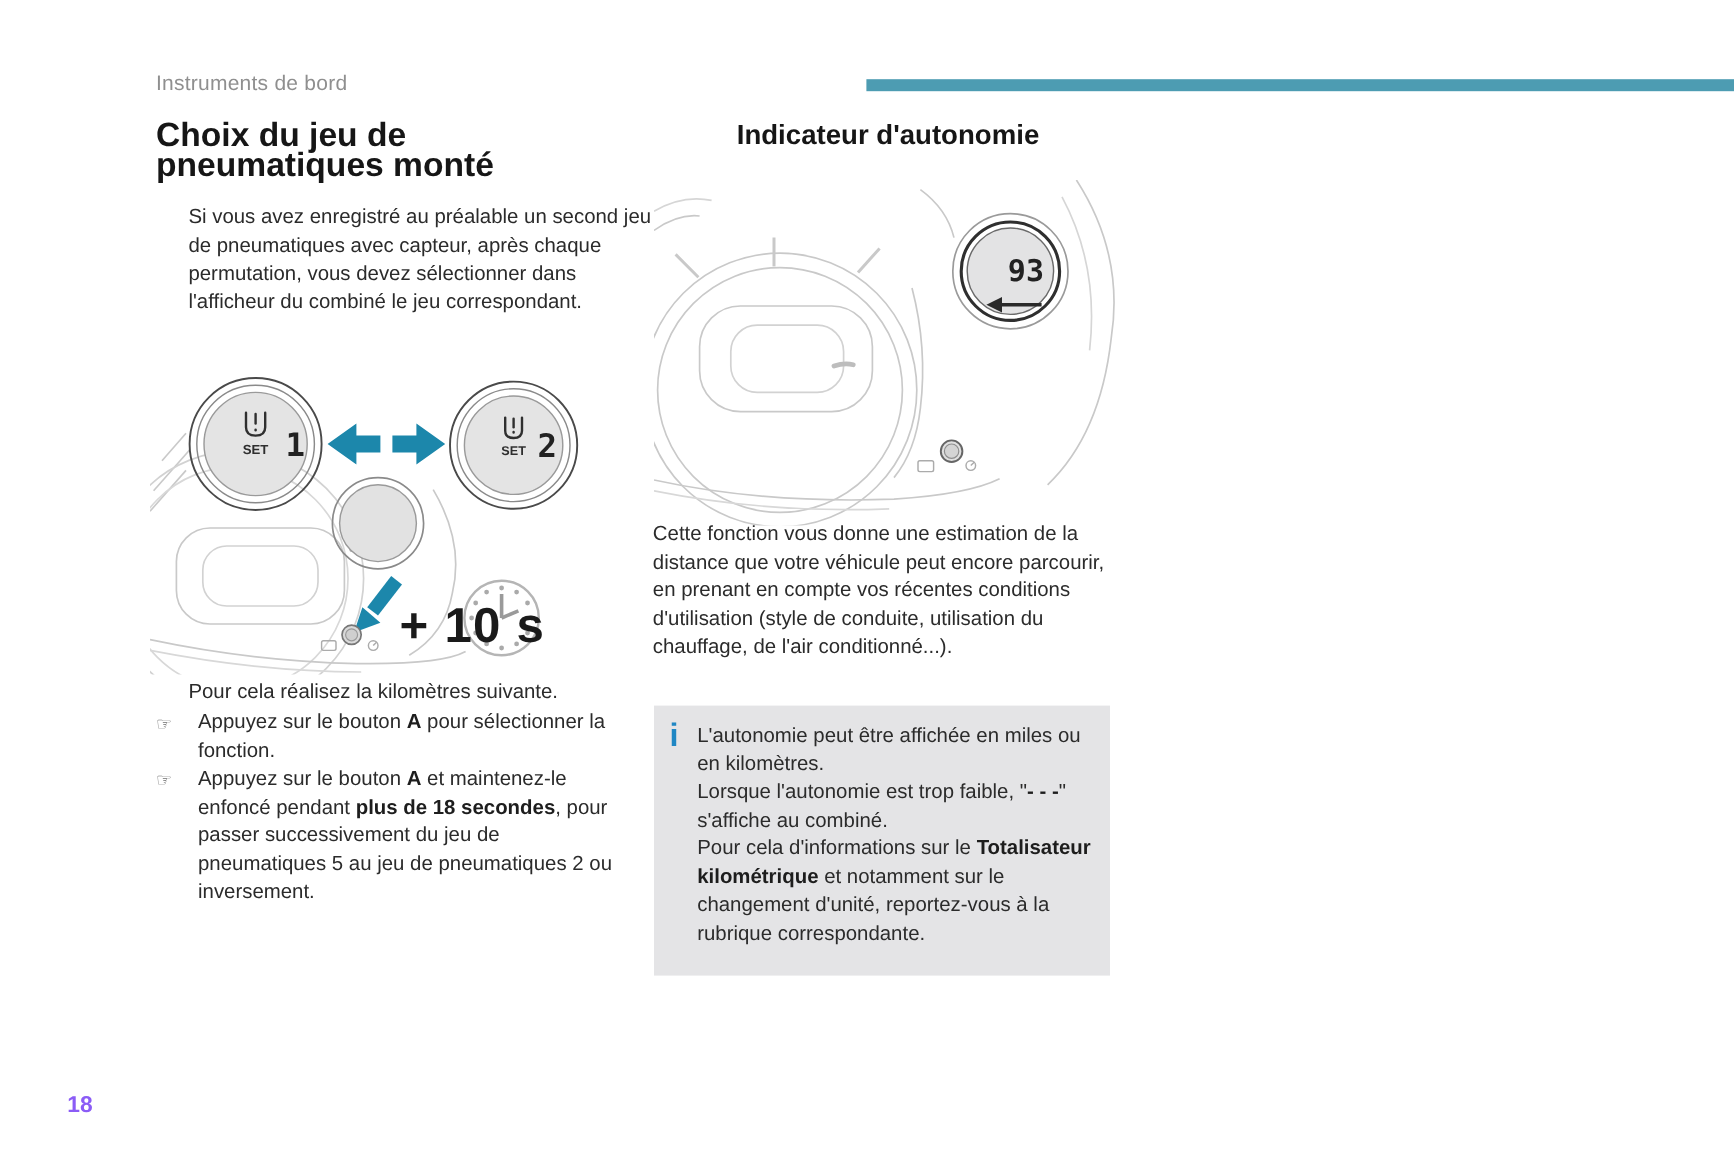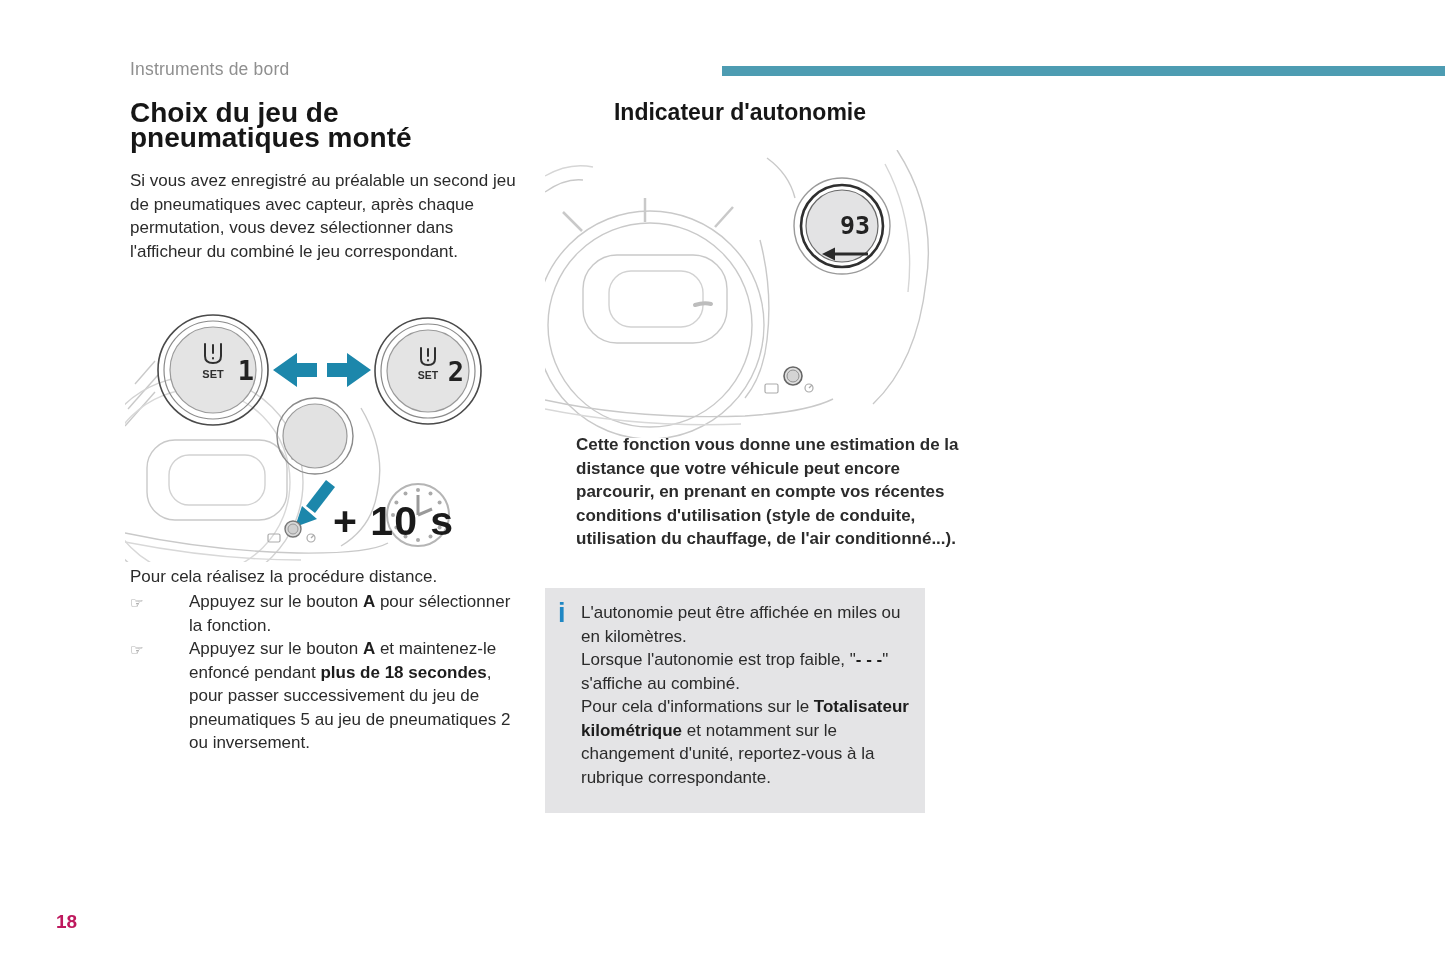--- a/index.html
+++ b/index.html
@@ -5,39 +5,39 @@
   html,body{margin:0;padding:0;background:#ffffff;}
   .page{
     position:relative;width:1445px;height:977px;background:#ffffff;overflow:hidden;
     font-family:"Liberation Sans", sans-serif;color:#2b2b2b;border-radius:29px;
   }
   .kicker{position:absolute;left:130px;top:59px;font-size:17.5px;color:#8f8f8f;letter-spacing:.2px;}
   .accent-bar{position:absolute;left:722px;top:66px;width:723px;height:10px;background:#4d9cb2;}
   .col-title{position:absolute;font-size:28px;line-height:25px;font-weight:700;color:#161616;}
   .l-title{left:130px;top:100px;width:368px;}
   .r-title{left:545px;top:100px;width:390px;font-size:23px;text-align:center;}
-  .body-text{position:absolute;font-size:17px;line-height:23.5px;color:#2b2b2b;}
+  .body-text{position:absolute;font-size:17px;line-height:23.5px;color:#2b2b2b;margin-left:27px;}
   .l-intro{left:130px;top:169px;width:392px;}
-  .r-intro{left:576px;top:433px;width:388px;font-weight:bold;}
+  .r-intro{left:517px;top:433px;width:388px;}
   .l-proc{left:130px;top:565px;width:392px;}
   .steps{position:absolute;left:130px;top:590px;width:392px;font-size:17px;line-height:23.5px;}
   .step{display:flex;align-items:flex-start;}
   .step-glyph{width:35px;flex:0 0 35px;color:#6f6f6f;font-size:15px;padding-top:2px;font-family:"DejaVu Sans", sans-serif;}
-  .step-body{flex:1;margin-left:24px;}
+  .step-body{flex:1;}
   .illu{position:absolute;}
   .l-illu{left:125px;top:312px;}
   .r-illu{left:545px;top:150px;}
   .infobox{
     position:absolute;left:545px;top:588px;width:380px;height:225px;background:#e4e4e6;
     box-sizing:border-box;padding:13px 16px 0 13px;
   }
   .infobox-inner{display:flex;}
   .info-icon{flex:0 0 23px;color:#1f87c4;font-weight:700;font-size:27px;line-height:24px;font-family:"Liberation Sans", sans-serif;}
   .info-text{flex:1;font-size:17px;line-height:23.5px;color:#2b2b2b;}
-  .page-number{position:absolute;left:56px;top:911px;font-size:19px;font-weight:700;color:#be185d;}
+  .page-number{position:absolute;left:56px;top:911px;font-size:19px;font-weight:700;color:#8b5cf6;}
   b{font-weight:700;color:#1d1d1d;}
   svg text{font-family:"Liberation Sans", sans-serif;}
   .seg{font-family:"DejaVu Sans Mono", monospace;font-weight:700;fill:#222;}
 </style>
 </head>
 <body>
 
 <div class="page">
 
   <div class="kicker">Instruments de bord</div>
@@ -126,21 +126,21 @@
           <circle cx="280.5" cy="224.6" r="2"></circle>
           <circle cx="271.4" cy="215.5" r="2"></circle>
         <circle cx="268" cy="203" r="2"></circle>
           <circle cx="271.4" cy="190.5" r="2"></circle>
           <circle cx="280.5" cy="181.4" r="2"></circle>
       </g>
     </g>
     <text x="208" y="223" font-size="41" font-weight="700" fill="#1a1a1a" letter-spacing="1">+ 10 s</text>
   </svg>
 
-  <div class="body-text l-proc">Pour cela réalisez la procédure distance.</div>
+  <div class="body-text l-proc">Pour cela réalisez la kilomètres suivante.</div>
 
   <div class="steps">
     <div class="step">
       <span class="step-glyph">☞</span>
       <span class="step-body"><span>Appuyez sur le bouton </span><b>A</b><span> pour sélectionner la fonction.</span></span>
     </div>
     <div class="step">
       <span class="step-glyph">☞</span>
       <span class="step-body"><span>Appuyez sur le bouton </span><b>A</b><span> et maintenez-le enfoncé pendant </span><b>plus de 18 secondes</b><span>, pour passer successivement du jeu de pneumatiques 5 au jeu de pneumatiques 2 ou inversement.</span></span>
     </div>

